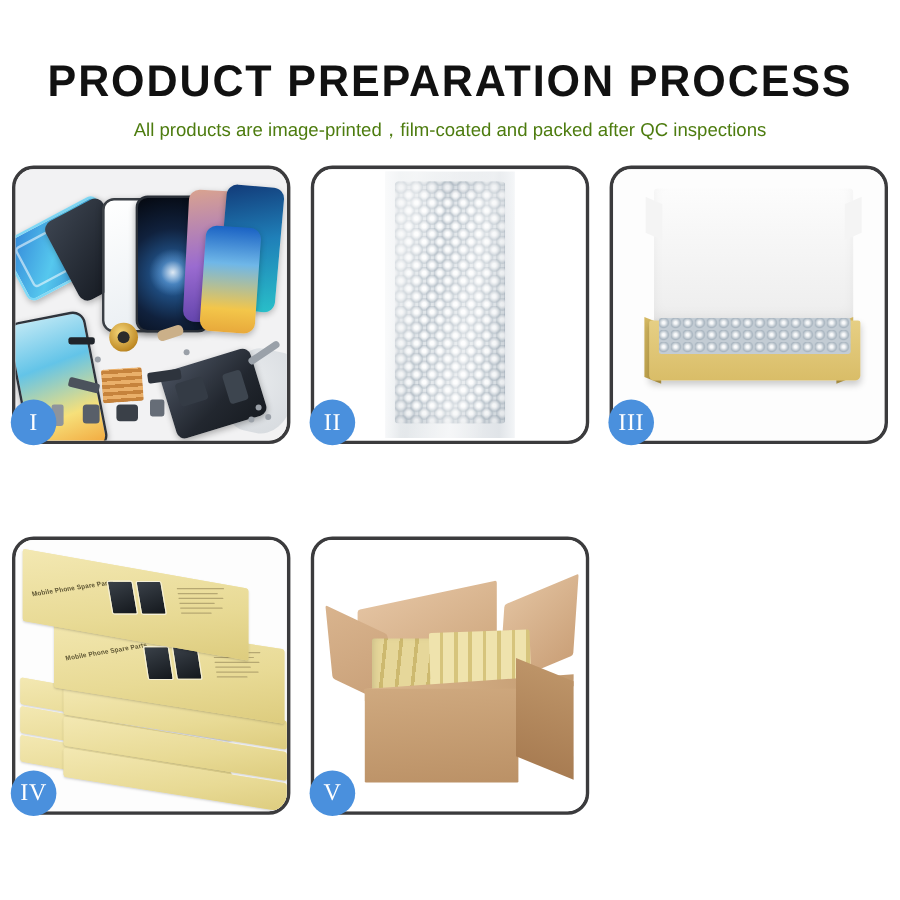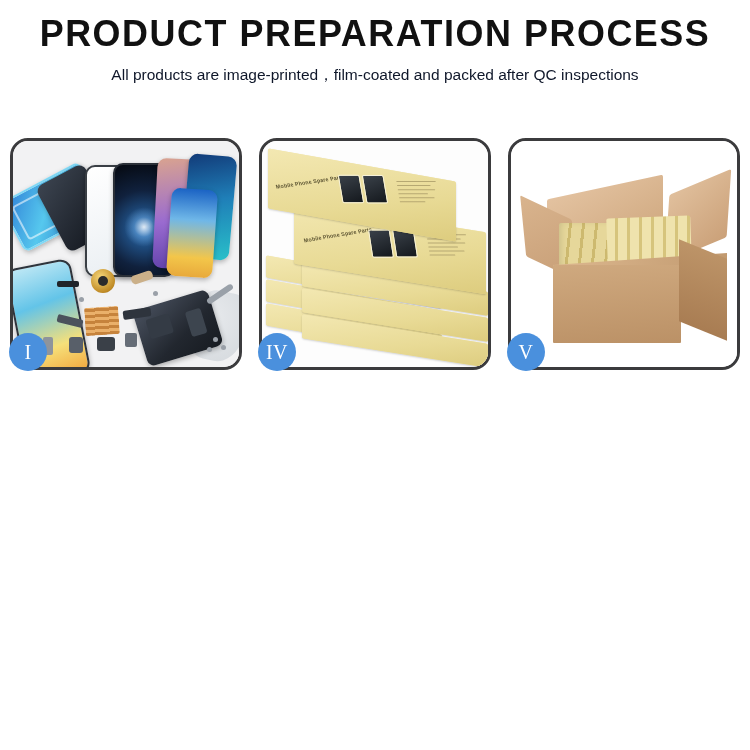--- a/index.html
+++ b/index.html
@@ -6,33 +6,33 @@
   body{
     width:750px;height:750px;
     background:#ffffff;
     font-family:"Liberation Sans", sans-serif;
     overflow:hidden;
     position:relative;
   }
   .page{width:750px;height:750px;position:relative;}
 
   
-  .header{padding-top:12px;text-align:center;}
+  .header{padding-top:46px;text-align:center;}
   .title{
     font-size:37px;
     font-weight:700;
     letter-spacing:1.6px;
     color:#111111;
     line-height:44px;
     transform:scaleX(.97);
     white-space:nowrap;
   }
   .subtitle{
     font-size:15.5px;
-    color:#0f172a;
+    color:#4d7c0f;
     line-height:22px;
     margin-top:8px;
     white-space:nowrap;
   }
 
   
   .grid{
     position:absolute;
     left:10px;top:138px;
     width:730px;
@@ -324,21 +324,39 @@
         <div class="pt pt9"></div>
         <div class="scr s1"></div>
         <div class="scr s2"></div>
         <div class="scr s3"></div>
         <div class="scr s4"></div>
         <div class="scr s5"></div>
       </div>
       <div class="badge">I</div>
     </div>
 
-
+    <div class="panel">
+      <div class="scene p2">
+        <div class="wrapsheet"></div>
+        <div class="bubbles"></div>
+        <div class="wrapgloss"></div>
+      </div>
+      <div class="badge">II</div>
+    </div>
+
+    <div class="panel">
+      <div class="scene p3">
+        <div class="lid3"></div>
+        <div class="boxlipL"></div>
+        <div class="boxlipR"></div>
+        <div class="boxbase3"></div>
+        <div class="boxinner3"></div>
+      </div>
+      <div class="badge">III</div>
+    </div>
 
     <div class="panel">
       <div class="scene p4">
         <div class="stack">
 
           <div class="sbox" style="left:0;top:116px;width:176px;height:22px;transform:skewY(10deg);">
               <div class="lidface"></div>
             </div>
           <div class="sbox" style="left:0;top:140px;width:176px;height:22px;transform:skewY(10deg);">
               <div class="lidface"></div>

